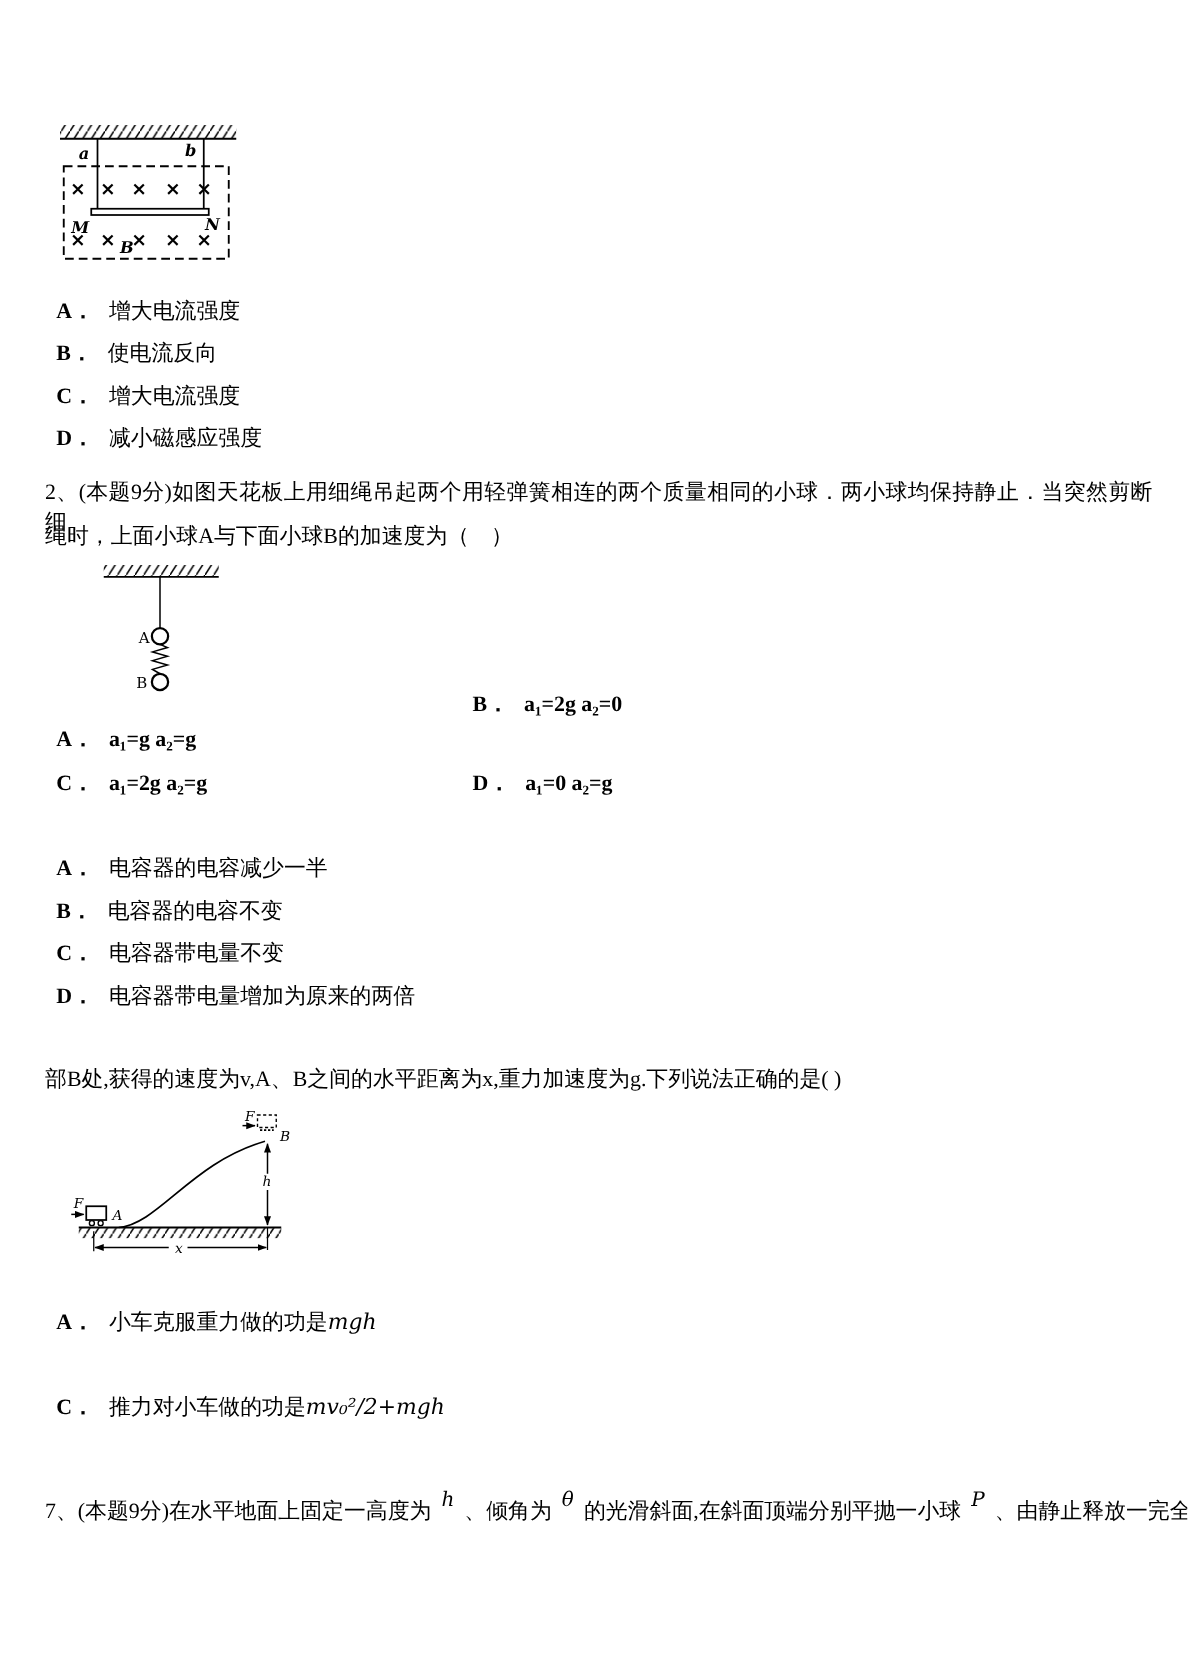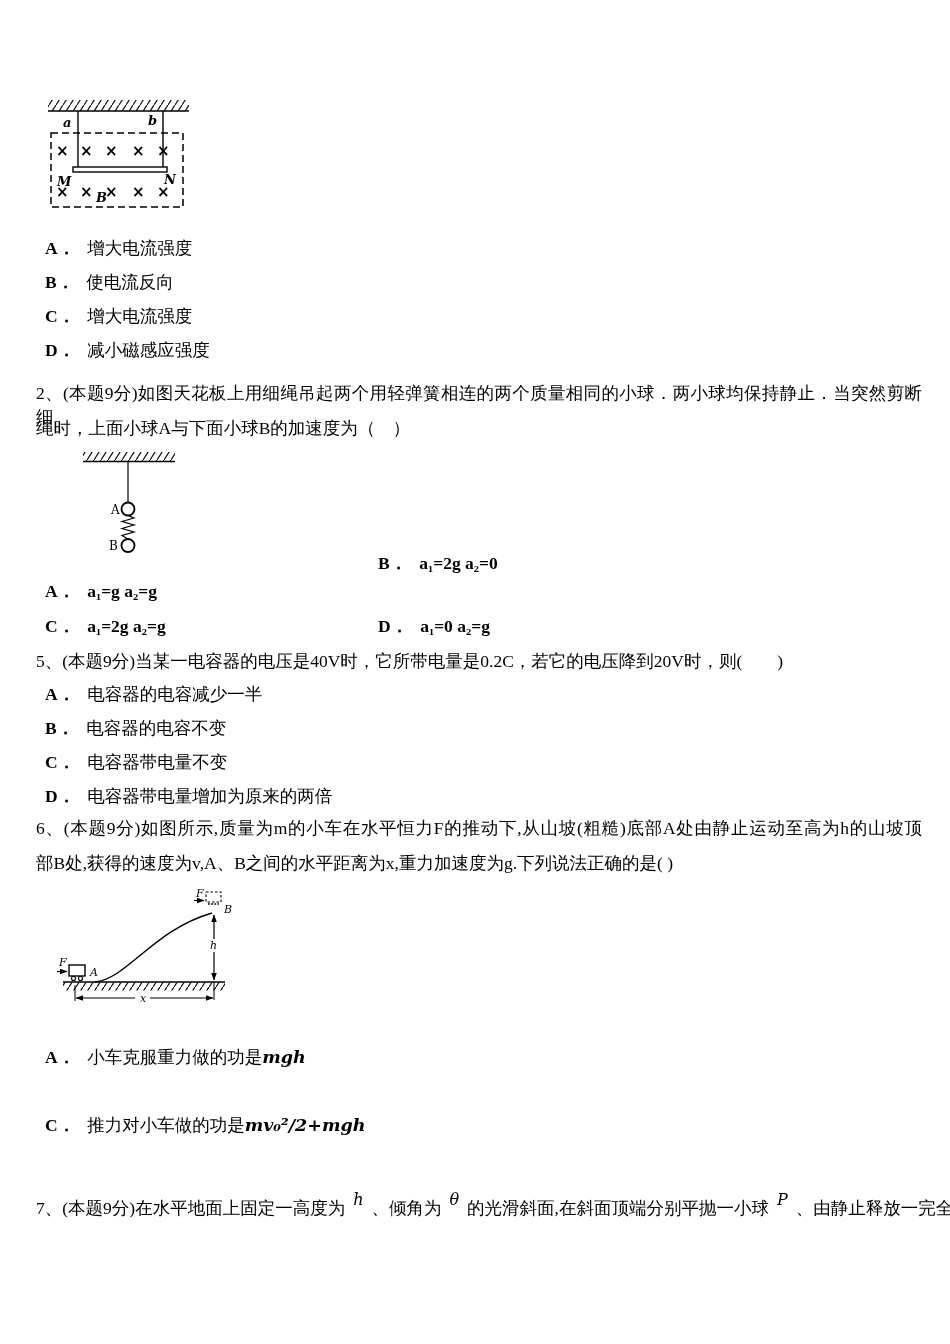--- a/index.html
+++ b/index.html
@@ -5,21 +5,21 @@
   html,body{margin:0;padding:0;background:#fff;}
   .page{position:relative;width:950px;height:1344px;background:#ffffff;overflow:hidden;
         font-family:"Liberation Serif","DejaVu Serif",serif;color:#000;}
   .abs{position:absolute;}
   .qline{position:absolute;left:36px;width:886px;font-size:17.5px;line-height:24px;white-space:nowrap;}
   .qwrap{position:absolute;left:36px;width:886px;font-size:17.5px;line-height:24px;
          text-align:justify;text-align-last:justify;}
   .opt{position:absolute;left:45px;font-size:17.5px;line-height:22px;white-space:nowrap;}
   .opt-col2{left:378px;}
   .letter{font-weight:bold;font-family:"Liberation Serif","DejaVu Serif",serif;margin-right:12px;}
-  .formula{font-weight:bold;font-style:italic;font-family:"DejaVu Serif",serif;}
+  .formula{font-weight:normal;font-style:italic;font-family:"DejaVu Serif",serif;}
   .formula-upright{font-weight:bold;font-family:Liberation Serif, serif;}
   .raised{display:inline-block;transform:translateY(-9px);font-style:italic;
           font-family:"DejaVu Serif",serif;font-size:16px;margin:0 8px;}
   svg{position:absolute;overflow:visible;}
   svg text{font-family:"DejaVu Serif",serif;}
   .dl{font-style:italic;font-weight:bold;font-size:13px;}
   .dl2{font-style:italic;font-size:11px;}
   .cross{font-size:15px;font-weight:bold;font-family:"DejaVu Sans",sans-serif;}
 </style>
 </head>
@@ -96,35 +96,33 @@
   <div class="opt opt-col2" style="top:552px">
     <span class="letter">B．</span><span class="formula-upright">a₁=2g a₂=0</span>
   </div>
   <div class="opt" style="top:615px">
     <span class="letter">C．</span><span class="formula-upright">a₁=2g a₂=g</span>
   </div>
   <div class="opt opt-col2" style="top:615px">
     <span class="letter">D．</span><span class="formula-upright">a₁=0 a₂=g</span>
   </div>
 
-  <div class="qline" style="top:649px">5、(本题9分)当某一电容器的电压是40V时，它所带电量是0.2C，若它的电压降到20V时，则(　　)</div>
   <div class="opt" style="top:683px">
     <span class="letter">A．</span><span>电容器的电容减少一半</span>
   </div>
   <div class="opt" style="top:717px">
     <span class="letter">B．</span><span>电容器的电容不变</span>
   </div>
   <div class="opt" style="top:751px">
     <span class="letter">C．</span><span>电容器带电量不变</span>
   </div>
   <div class="opt" style="top:785px">
     <span class="letter">D．</span><span>电容器带电量增加为原来的两倍</span>
   </div>
 
-  <div class="qwrap" style="top:816px">6、(本题9分)如图所示,质量为m的小车在水平恒力F的推动下,从山坡(粗糙)底部A处由静止运动至高为h的山坡顶</div>
   <div class="qline" style="top:851px">部B处,获得的速度为v,A、B之间的水平距离为x,重力加速度为g.下列说法正确的是( )</div>
 
   <svg class="abs" style="left:55px;top:888px;" width="185" height="122" viewBox="0 0 185 122">
     <line x1="8" y1="94" x2="170" y2="94" stroke="#000" stroke-width="1.6"></line>
     <rect x="8" y="94.5" width="162" height="8" fill="url(#hatch)"></rect>
     <path d="M40,94 C72,91 98,42 157,25" fill="none" stroke="#000" stroke-width="1.4"></path>
 
     <rect x="14" y="77" width="16" height="11" fill="#fff" stroke="#000" stroke-width="1.4"></rect>
     <circle cx="18.5" cy="90.5" r="2" fill="#fff" stroke="#000" stroke-width="1.1"></circle>
     <circle cx="25.5" cy="90.5" r="2" fill="#fff" stroke="#000" stroke-width="1.1"></circle>

